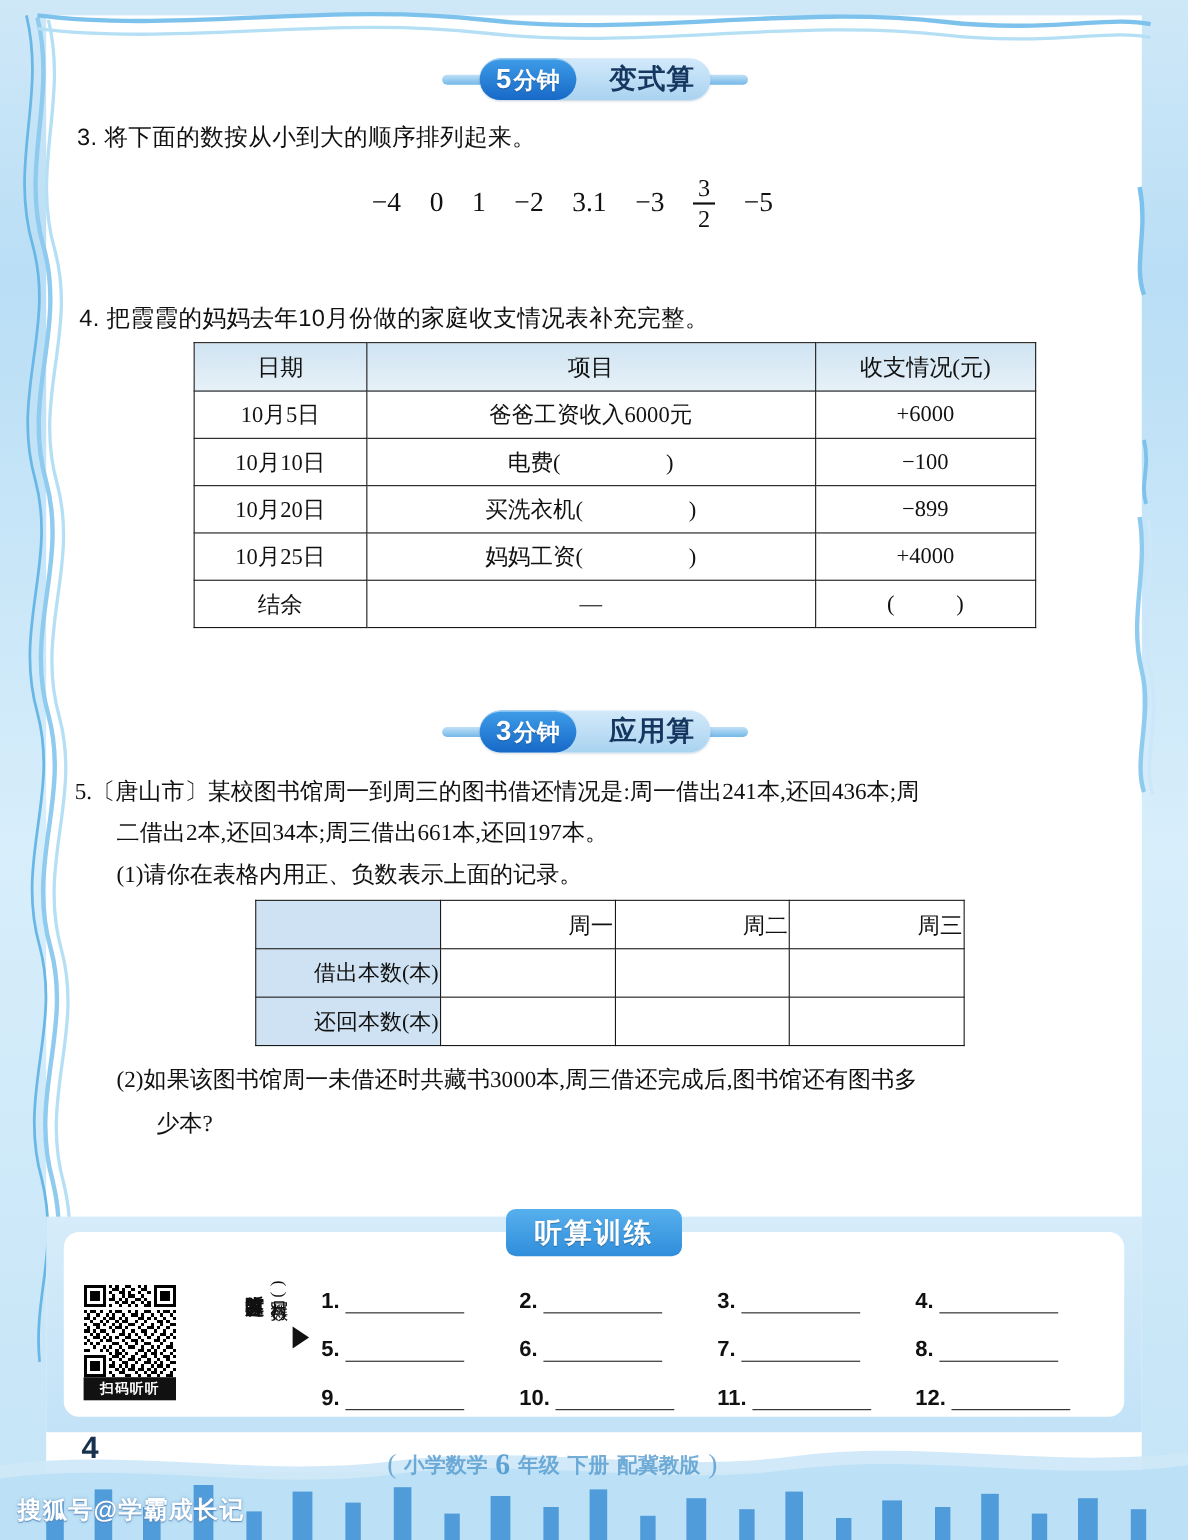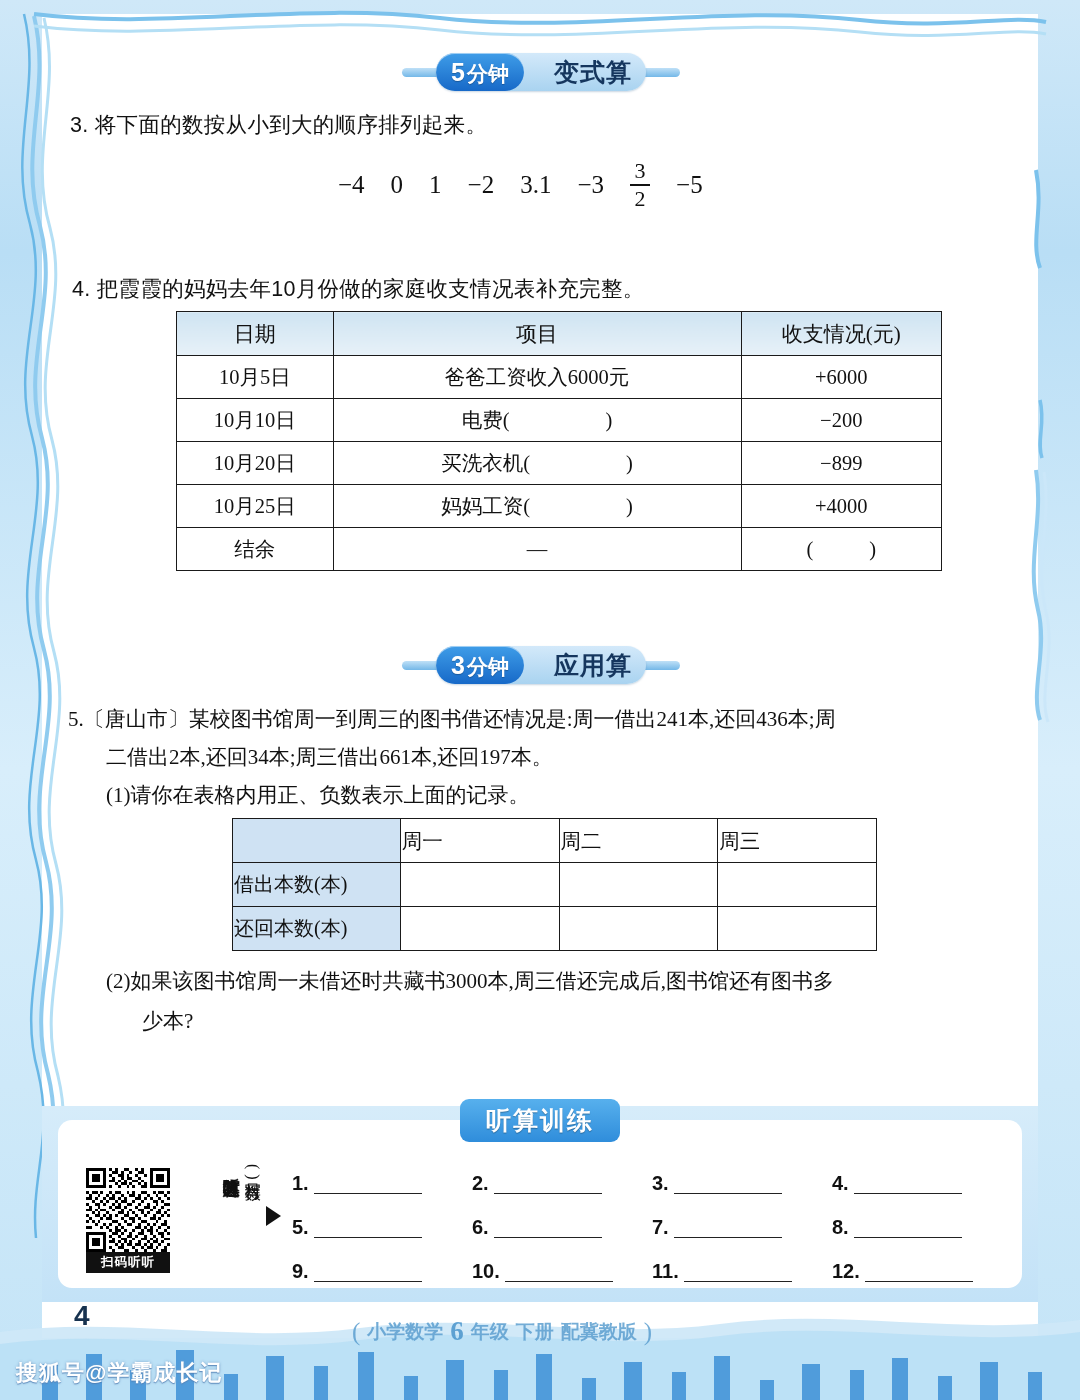--- a/index.html
+++ b/index.html
@@ -140,38 +140,38 @@
   .paren .gap{display:inline-block;width:56px;}
   .paren .gap-lg{display:inline-block;width:96px;}
 
   .tbl2{
     position:absolute;left:232px;top:818px;
     width:645px;
     font-family:"Liberation Serif","DejaVu Serif",serif;
   }
   .tbl2 td{
     border:1.6px solid #1a1a1a;
-    text-align:left;
+    text-align:right;
     font-size:20.5px;color:#111;
     height:41px;
   }
   .tbl2 .hcol{background:#cfe2f3;width:168px;font-size:20px;}
   .tbl2 .dcol{width:159px;}
 
   
   .listen-band{
     position:absolute;left:42px;top:1106px;width:996px;height:196px;
     background:linear-gradient(180deg,#d6ecfa,#c3e2f7);
   }
   .listen-box{
     position:absolute;left:58px;top:1120px;width:964px;height:168px;
     background:#ffffff;border-radius:14px;
   }
   .qr-wrap{
-    position:absolute;left:86px;top:1168px;width:84px;height:100px;
+    position:absolute;left:76px;top:1168px;width:84px;height:100px;
   }
   .qr-img{width:84px;height:84px;display:block;}
   .qr-label{
     width:84px;text-align:center;background:#111;color:#fff;
     font-size:12.5px;font-weight:bold;letter-spacing:1px;
     padding:2px 0;box-sizing:border-box;
     font-family:"Liberation Sans","DejaVu Sans",sans-serif;
   }
   .vert-text{
     position:absolute;
@@ -302,21 +302,21 @@
     </thead>
     <tbody>
       <tr>
         <td>10月5日</td>
         <td>爸爸工资收入6000元</td>
         <td>+6000</td>
       </tr>
       <tr>
         <td>10月10日</td>
         <td><span class="paren"><span>电费(</span><span class="gap-lg"></span><span>)</span></span></td>
-        <td>−200</td>
+        <td>−100</td>
       </tr>
       <tr>
         <td>10月20日</td>
         <td><span class="paren"><span>买洗衣机(</span><span class="gap-lg"></span><span>)</span></span></td>
         <td>−899</td>
       </tr>
       <tr>
         <td>10月25日</td>
         <td><span class="paren"><span>妈妈工资(</span><span class="gap-lg"></span><span>)</span></span></td>
         <td>+4000</td>

